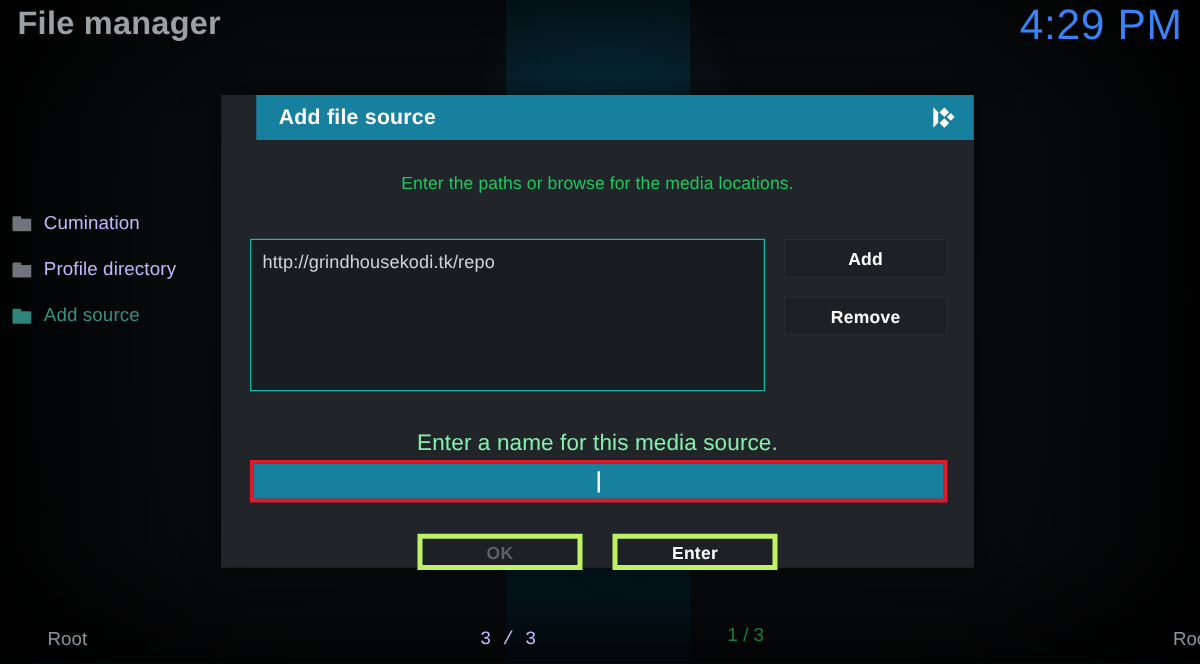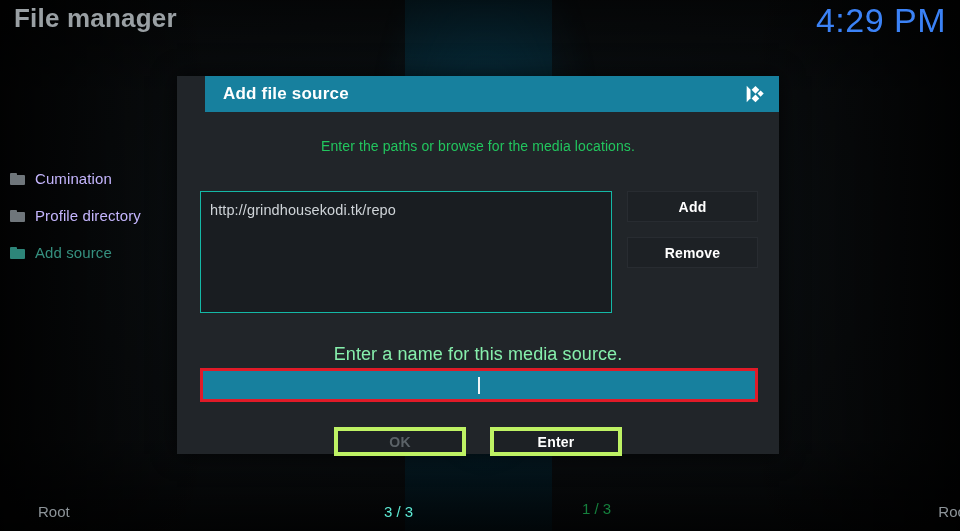--- a/index.html
+++ b/index.html
@@ -134,21 +134,21 @@
     left: 0;
     bottom: 0;
     width: 960px;
     height: 36px;
     z-index: 5;
     font-size: 15px;
     color: #8d9499;
     margin-left: 24px;
   }
   .status-left   { position: absolute; left: 14px;  top: 8px; }
-  .status-c1     { position: absolute; left: 360px; top: 8px; color: #5eead4; }
+  .status-c1     { position: absolute; left: 360px; top: 8px; color: #c4b5fd; font-family: Liberation Mono, monospace; }
   .status-c2     { position: absolute; left: 558px; top: 5px; color: #15803d; }
   .status-right  { position: absolute; right: 14px; top: 8px; }
 
   
   .dialog {
     position: absolute;
     left: 177px;
     top: 76px;
     width: 602px;
     height: 378px;

